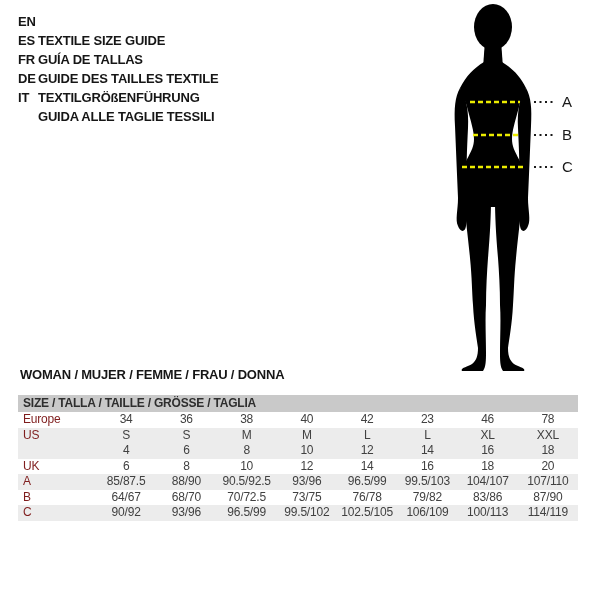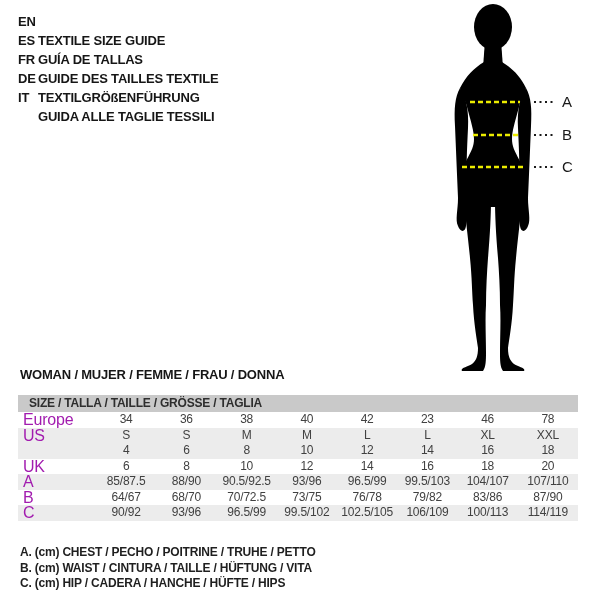--- a/index.html
+++ b/index.html
@@ -25,26 +25,26 @@
   
   .section-title {
     position:absolute; left:20px; top:367px; font-size:13px; font-weight:700;
     color:#161616; letter-spacing:-0.2px;
   }
 
   
   .size-table { position:absolute; left:18px; top:395px; width:560px; }
   .thead {
     height:17px; line-height:17px; background:#c9c9c9; color:#2e2e2e;
-    font-size:12px; font-weight:700; letter-spacing:-0.2px; padding-left:11px;
+    font-size:12px; font-weight:700; letter-spacing:-0.2px; padding-left:5px;
   }
   .trow { display:flex; height:15.5px; line-height:15.5px; background:#ffffff; }
   .trow.shaded { background:#ececec; }
   .tlabel {
-    width:78px; padding-left:5px; font-size:16px; color:#a21caf; letter-spacing:-0.2px;
+    width:78px; padding-left:5px; font-size:12px; color:#7f1d1d; letter-spacing:-0.2px;
   }
   .tcell {
     flex:1; text-align:center; font-size:12px; color:#414141; letter-spacing:-0.2px;
   }
 
   
   .legend { position:absolute; left:20px; top:545px; }
   .legend-line {
     height:15.5px; line-height:15.5px; font-size:12px; font-weight:700;
     color:#1f1f1f; letter-spacing:-0.2px; white-space:nowrap;
@@ -199,19 +199,14 @@
           <div class="tcell">96.5/99</div>
           <div class="tcell">99.5/102</div>
           <div class="tcell">102.5/105</div>
           <div class="tcell">106/109</div>
           <div class="tcell">100/113</div>
           <div class="tcell">114/119</div>
         </div>
       </div>
   </div>
 
-  <div class="legend">
-    <div class="legend-line">A. (cm) CHEST / PECHO / POITRINE / TRUHE / PETTO</div>
-    <div class="legend-line">B. (cm) WAIST / CINTURA / TAILLE / HÜFTUNG / VITA</div>
-    <div class="legend-line">C. (cm) HIP / CADERA / HANCHE / HÜFTE / HIPS</div>
-  </div>
 
 </div>
 
 </body></html>

